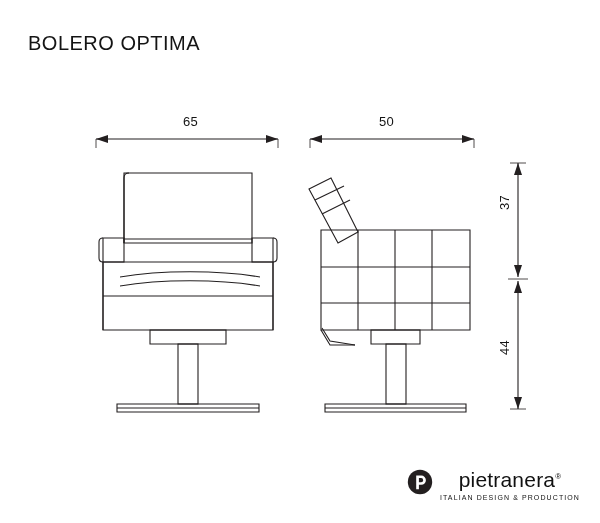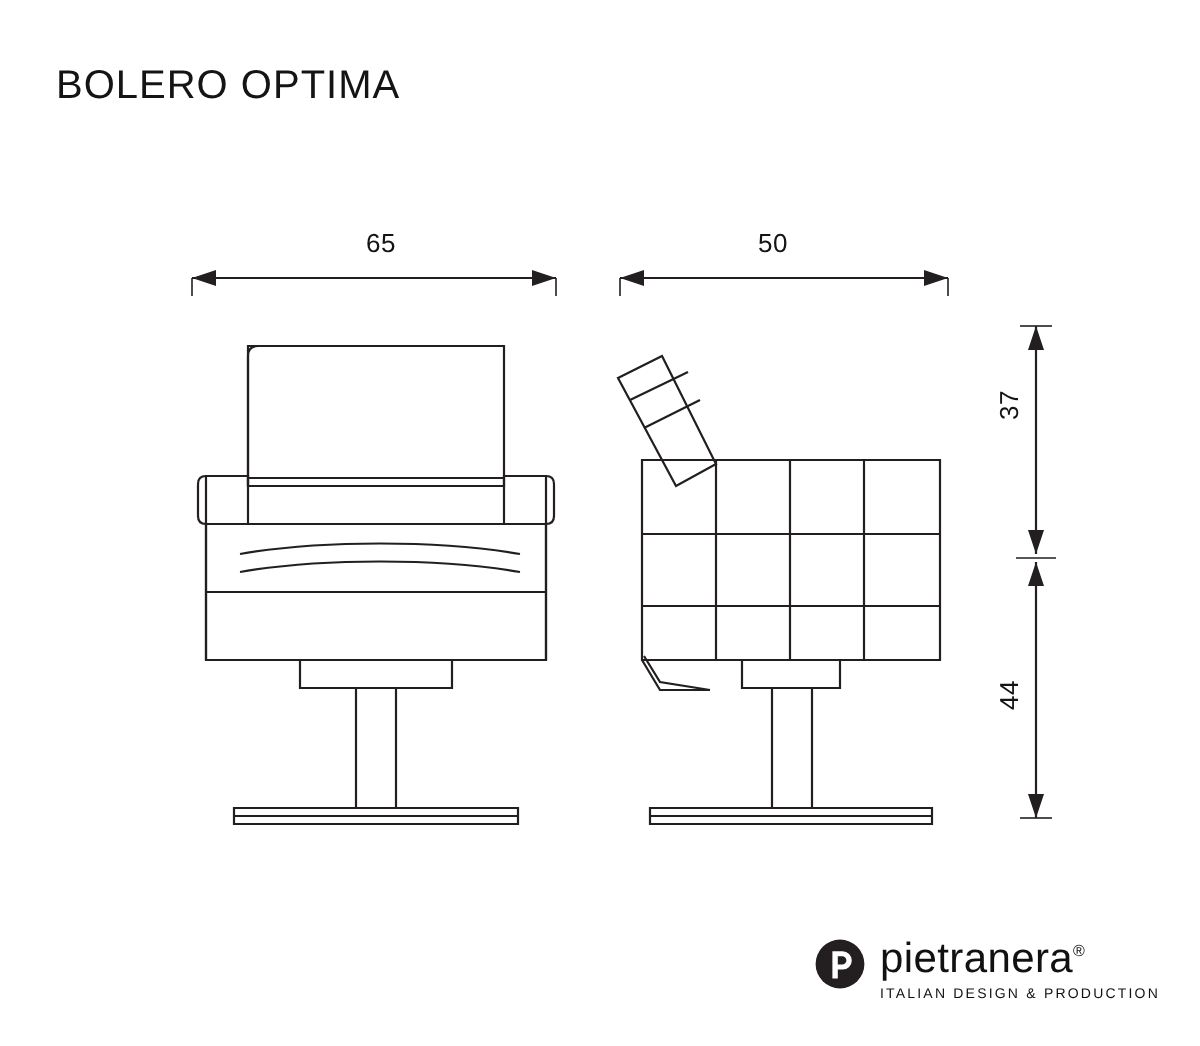--- a/index.html
+++ b/index.html
@@ -53,21 +53,21 @@
     position: absolute;
     right: 20px;
     bottom: 22px;
     display: flex;
     align-items: flex-start;
     gap: 7px;
   }
   #brand-text-wrap {
     display: flex;
     flex-direction: column;
-    align-items: flex-start;
+    align-items: center;
   }
   #brand-name {
     font-size: 21px;
     letter-spacing: 0.2px;
     color: #111;
     line-height: 1;
     position: relative;
   }
   #brand-reg {
     font-size: 8px;

